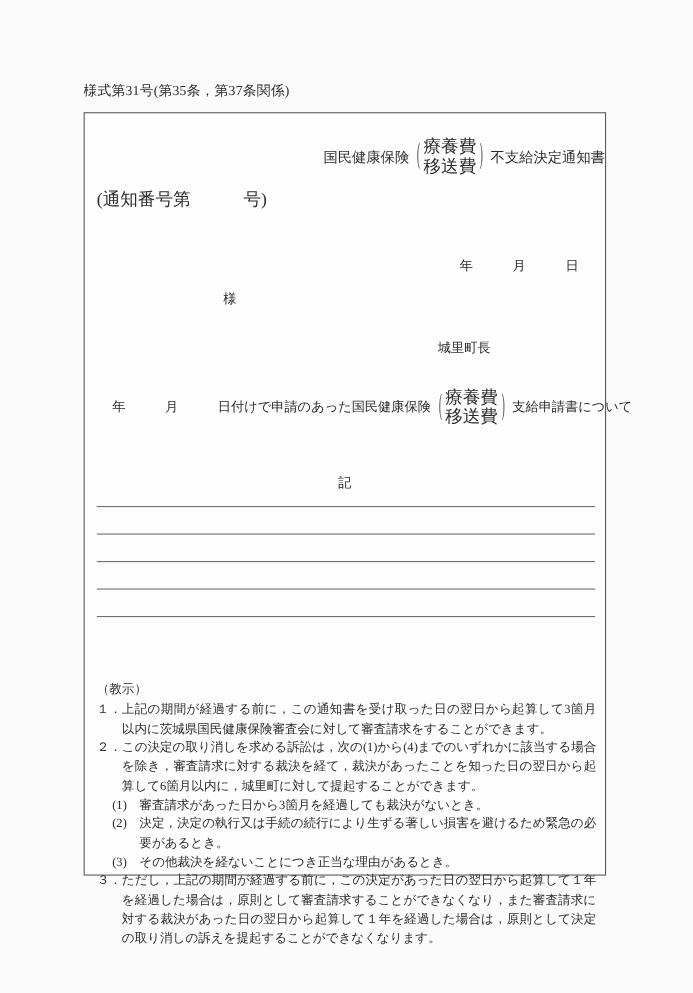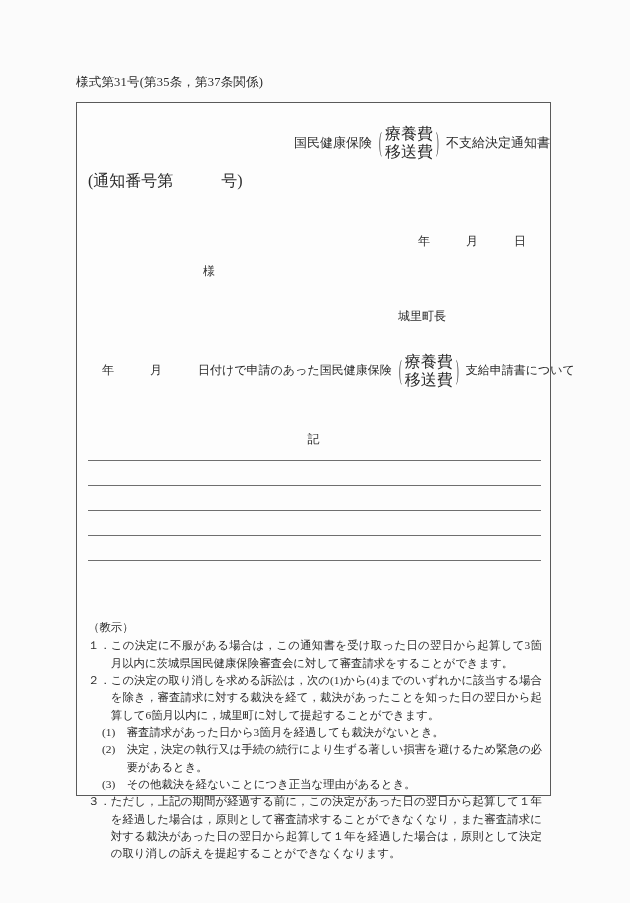--- a/index.html
+++ b/index.html
@@ -265,21 +265,21 @@
         <div class="rule"></div>
         <div class="rule"></div>
         <div class="rule"></div>
       </div>
 
       <div class="instructions">
         <div class="instr-heading">（教示）</div>
 
         <div class="instr-item">
           <span class="instr-marker">１．</span>
-          <span class="instr-text">この決定に不服がある場合は，この通知書を受け取った日の翌日から起算して3箇月以内に茨城県国民健康保険審査会に対して審査請求をすることができます。</span>
+          <span class="instr-text">上記の期間が経過する前に，この通知書を受け取った日の翌日から起算して3箇月以内に茨城県国民健康保険審査会に対して審査請求をすることができます。</span>
         </div>
 
         <div class="instr-item">
           <span class="instr-marker">２．</span>
           <span class="instr-text">この決定の取り消しを求める訴訟は，次の(1)から(4)までのいずれかに該当する場合を除き，審査請求に対する裁決を経て，裁決があったことを知った日の翌日から起算して6箇月以内に，城里町に対して提起することができます。</span>
         </div>
 
         <div class="sub-item">
           <span class="sub-marker">(1)　</span>
           <span class="sub-text">審査請求があった日から3箇月を経過しても裁決がないとき。</span>

